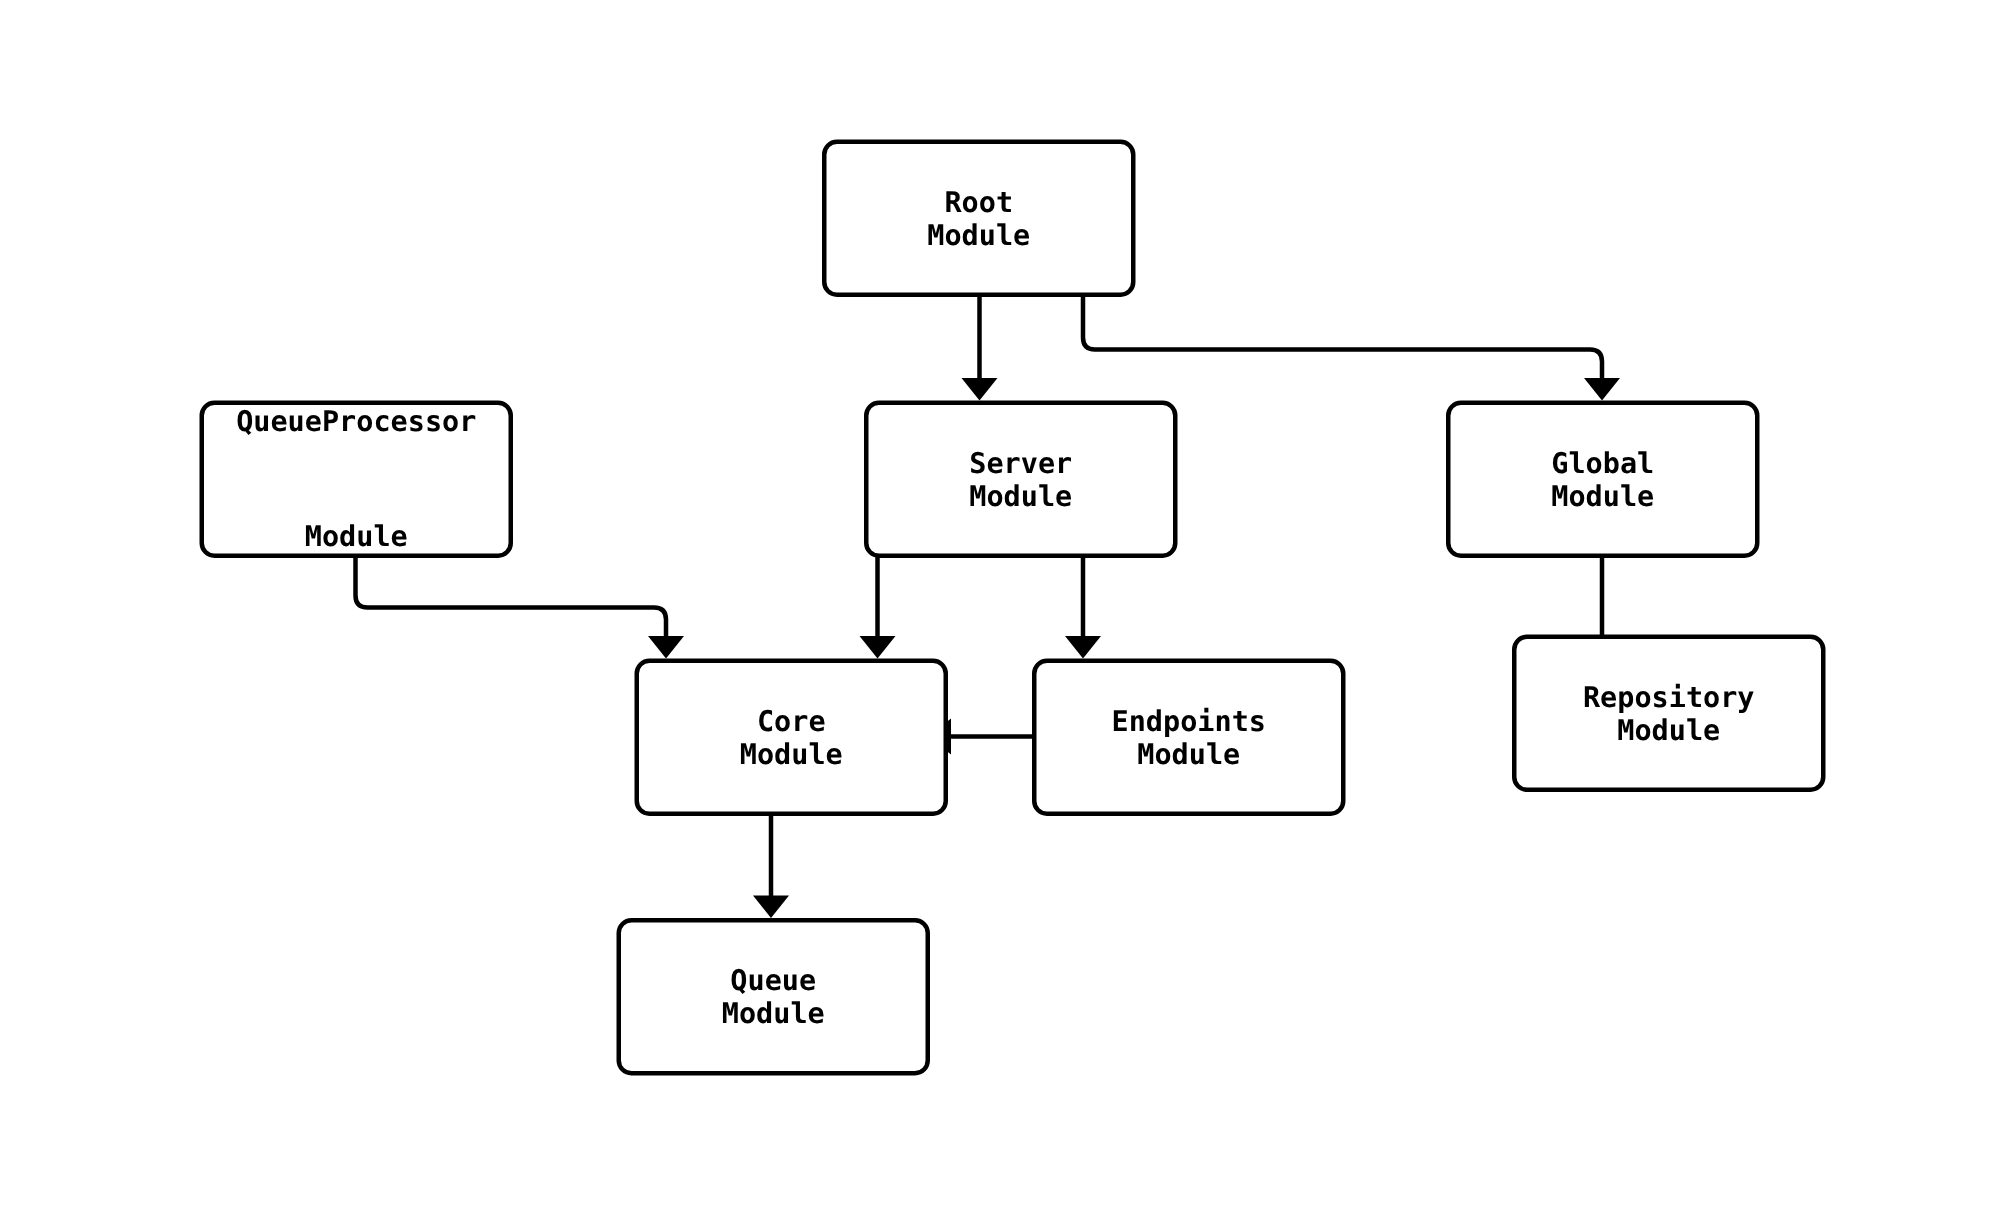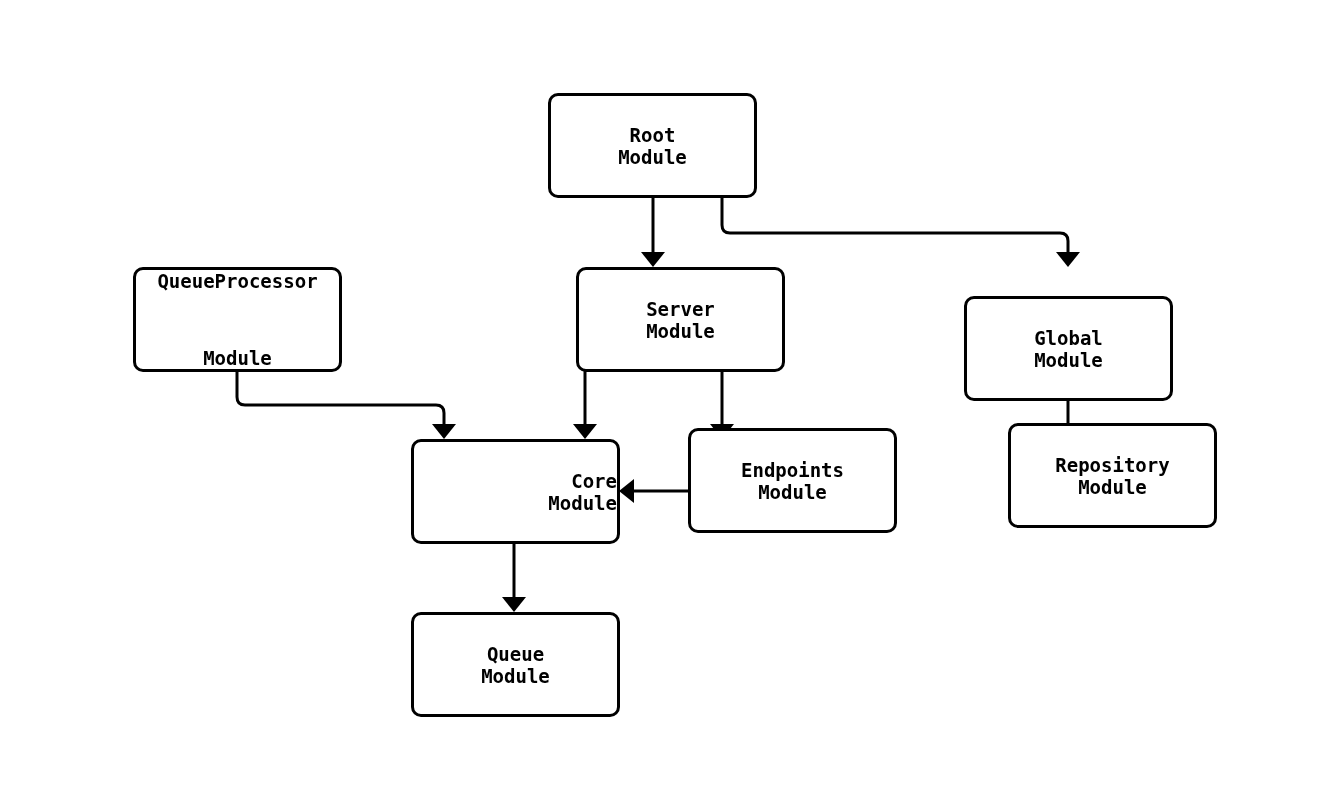--- a/index.html
+++ b/index.html
@@ -46,23 +46,23 @@
     z-index: 2;
   }
   .node span {
     display: block;
     white-space: nowrap;
   }
   
   .pos-root          { left: 548px;  top: 93px;  }
   .pos-queueproc     { left: 133px;  top: 267px; justify-content: space-between; }
   .pos-server        { left: 548px;  top: 267px; margin-left: 28px; }
-  .pos-global        { left: 964px;  top: 267px; margin-top: 29px; }
-  .pos-core          { left: 411px;  top: 439px; align-items: flex-end; }
-  .pos-endpoints     { left: 688px;  top: 428px; }
+  .pos-global        { left: 964px;  top: 267px; }
+  .pos-core          { left: 423px;  top: 439px; }
+  .pos-endpoints     { left: 688px;  top: 439px; }
   .pos-repository    { left: 964px;  top: 423px; margin-left: 44px; }
   .pos-queue         { left: 411px;  top: 612px; justify-content: center; }
 
   .edge-path {
     fill: none;
     stroke: #000000;
     stroke-width: 3px;
     stroke-linecap: square;
   }
   .edge-arrowhead {

